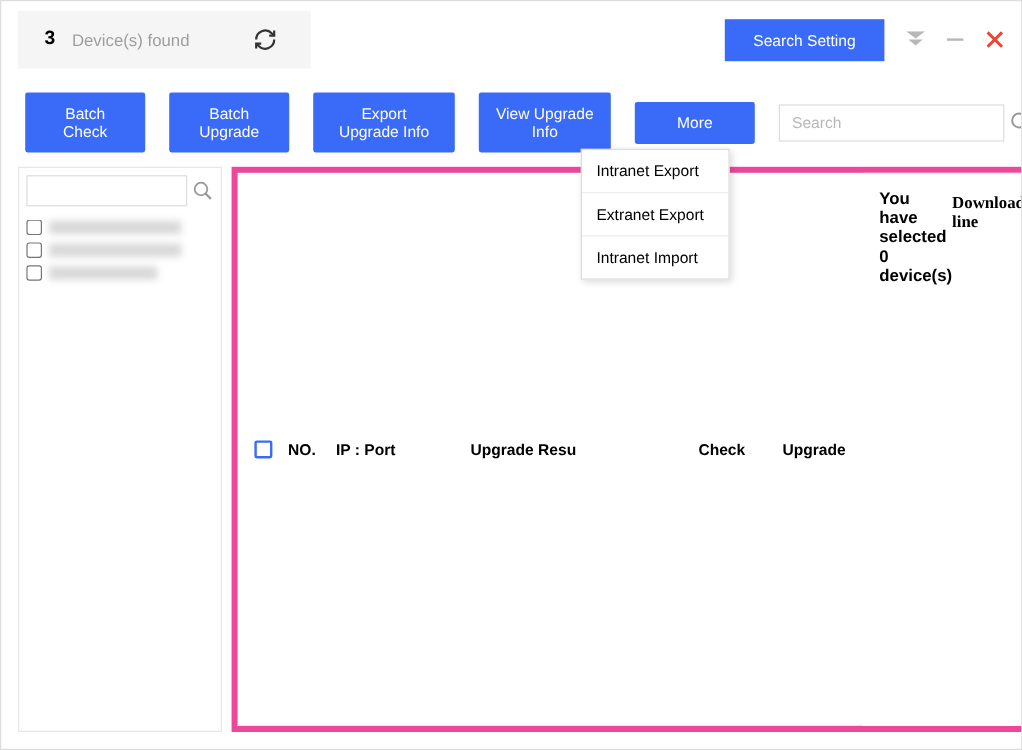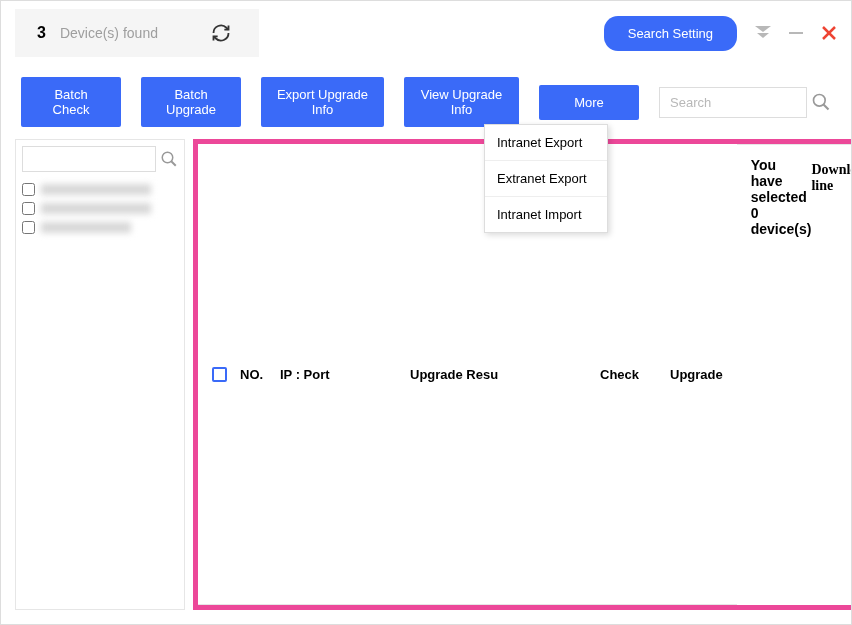--- a/index.html
+++ b/index.html
@@ -3,42 +3,42 @@
   <meta charset="utf-8">
   <style>
     * { box-sizing: border-box; margin: 0; padding: 0; }
     body { font-family: Arial, sans-serif; font-size: 13px; background: #fff; width: 852px; height: 625px; border: 1px solid #ddd; display: flex; flex-direction: column; }
     .topbar { display: flex; align-items: center; padding: 0 14px; height: 64px; }
     .devices-found-box { background: #f5f5f5; display: flex; align-items: center; padding: 0 22px; height: 48px; width: 244px; }
     .devices-count { font-weight: bold; font-size: 16px; margin-right: 14px; }
     .devices-label { color: #9e9e9e; font-size: 14px; }
     .refresh-btn { margin-left: auto; margin-right: 6px; cursor: pointer; display: inline-flex; align-items: center; }
     .spacer { flex: 1; }
-    .search-setting-btn { background: #3a6af8; color: #fff; border: none; padding: 10px 24px; font-size: 13px; cursor: pointer; border-radius: 14px; }
+    .search-setting-btn { background: #3a6af8; color: #fff; border: none; padding: 10px 24px; font-size: 13px; cursor: pointer; border-radius: 0; }
     .icon-btn { margin-left: 18px; cursor: pointer; display: inline-flex; align-items: center; }
     .toolbar-row { display: flex; align-items: center; padding: 12px 20px 12px 20px; position: relative; }
     .blue-btn { background: #3a6af8; color: #fff; border: none; padding: 10px 14px; font-size: 13px; cursor: pointer; border-radius: 2px; margin-right: 20px; min-width: 100px; text-align: center; }
     .blue-btn.more { min-width: 100px; }
     .search-box { margin-left: auto; display: flex; align-items: center; }
-    .search-input { border: 1px solid #ddd; padding: 7px 10px; width: 148px; font-size: 13px; color: #333; }
+    .search-input { border: 1px solid #ddd; padding: 7px 10px; width: 188px; font-size: 13px; color: #333; }
     .search-input::placeholder { color: #b8b8b8; }
     .mag-btn { margin-left: 4px; cursor: pointer; display: inline-flex; }
     .main-area { display: flex; flex: 1; padding: 0 14px 14px 14px; min-height: 0; }
     .sidebar { width: 174px; border: 1px solid #e6e6e6; padding: 6px; display: flex; flex-direction: column; }
     .sidebar-search { display: flex; align-items: center; margin-bottom: 8px; }
     .sidebar-search input { border: 1px solid #ddd; padding: 5px 6px; width: 134px; font-size: 12px; }
     .tree-item { display: flex; align-items: center; margin: 3px 0 3px 0; }
     .tree-item input[type=checkbox] { margin-right: 6px; }
     .blurred { filter: blur(3px); background: #d8d8d8; height: 11px; flex: 1; max-width: 110px; }
     .content { flex: 1; margin-left: 8px; border: 5px solid #ec4899; display: flex; position: relative; }
     .table-header { display: flex; align-items: center; padding: 10px 14px; border-bottom: 1px solid #e6e6e6; font-weight: bold; font-size: 13px; }
     .th-checkbox { width: 28px; display: flex; align-items: center; }
     .th-checkbox-box { width: 15px; height: 15px; border: 2px solid #3a6af8; border-radius: 2px; cursor: pointer; }
     .th-no { width: 40px; }
-    .th-ipport { width: 130px; }
+    .th-ipport { width: 112px; }
     .th-result { width: 190px; }
     .th-check { width: 70px; }
     .th-upgrade { flex: 1; text-align: center; }
     .table-body { flex: 1; }
     .footer { display: flex; align-items: flex-start; padding: 12px 14px; border-top: 1px solid #e6e6e6; }
     .footer-left { font-weight: bold; font-size: 14px; }
     .footer-right { margin-left: auto; font-weight: bold; font-size: 14px; display: flex; align-items: center; font-family: Liberation Serif, serif; }
     .line-select { margin-left: 10px; border: 1px solid #ccc; padding: 4px 8px; font-size: 13px; display: flex; align-items: center; font-weight: normal; cursor: pointer; }
     .line-select .chev { margin-left: 8px; font-size: 10px; }
     .dropdown { position: absolute; background: #fff; border: 1px solid #ddd; box-shadow: 2px 2px 6px rgba(0,0,0,0.15); top: 124px; left: 484px; z-index: 50; width: 124px; }

